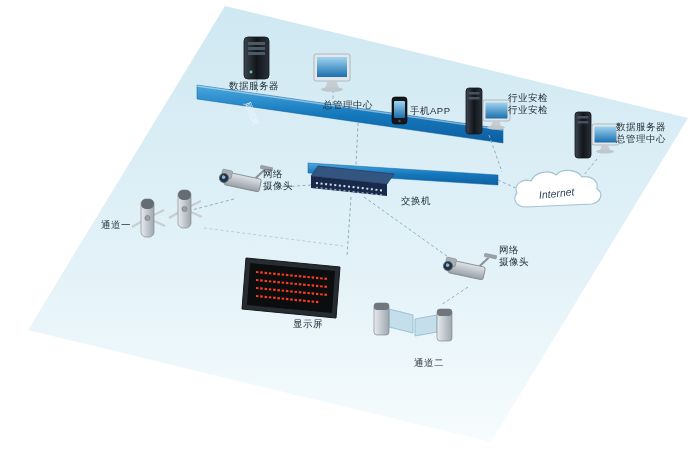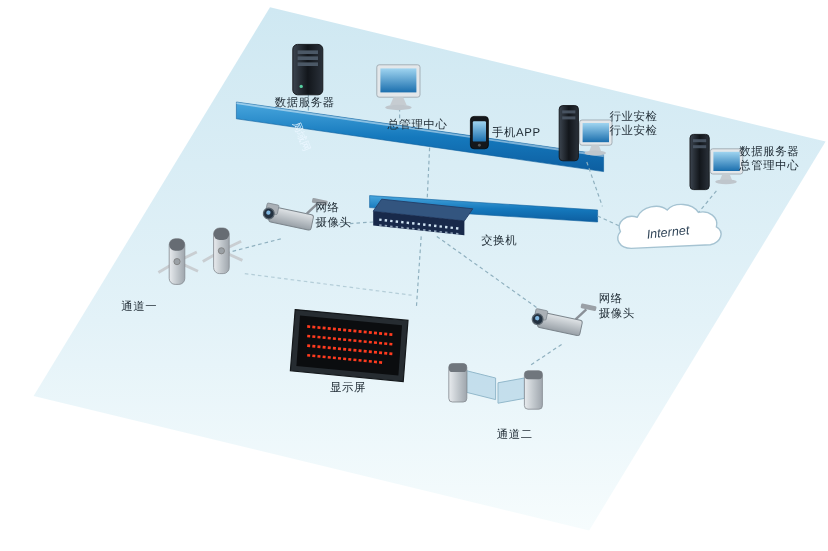--- a/index.html
+++ b/index.html
@@ -190,19 +190,19 @@
   <div class="lbl" style="left:263px;top:168px">
     <span>网络</span><br>
     <span>摄像头</span>
   </div>
 
   <div class="lbl" style="left:499px;top:244px">
     <span>网络</span><br>
     <span>摄像头</span>
   </div>
 
-  <div class="lbl" style="left:101px;top:250px">通道一</div>
+  <div class="lbl" style="left:101px;top:219px">通道一</div>
 
   <div class="lbl" style="left:414px;top:357px">通道二</div>
 
-  <div class="lbl center" style="left:259px;top:318px;width:62px">显示屏</div>
+  <div class="lbl center" style="left:277px;top:318px;width:62px">显示屏</div>
 
 </div>
 
 </body></html>

